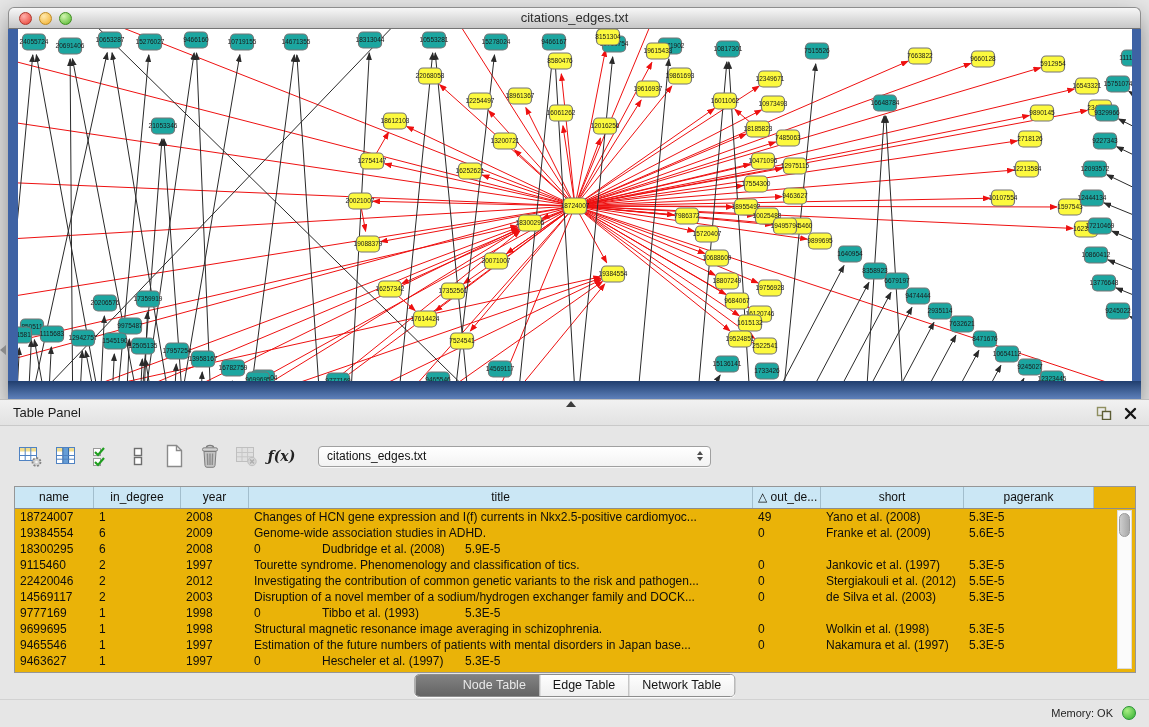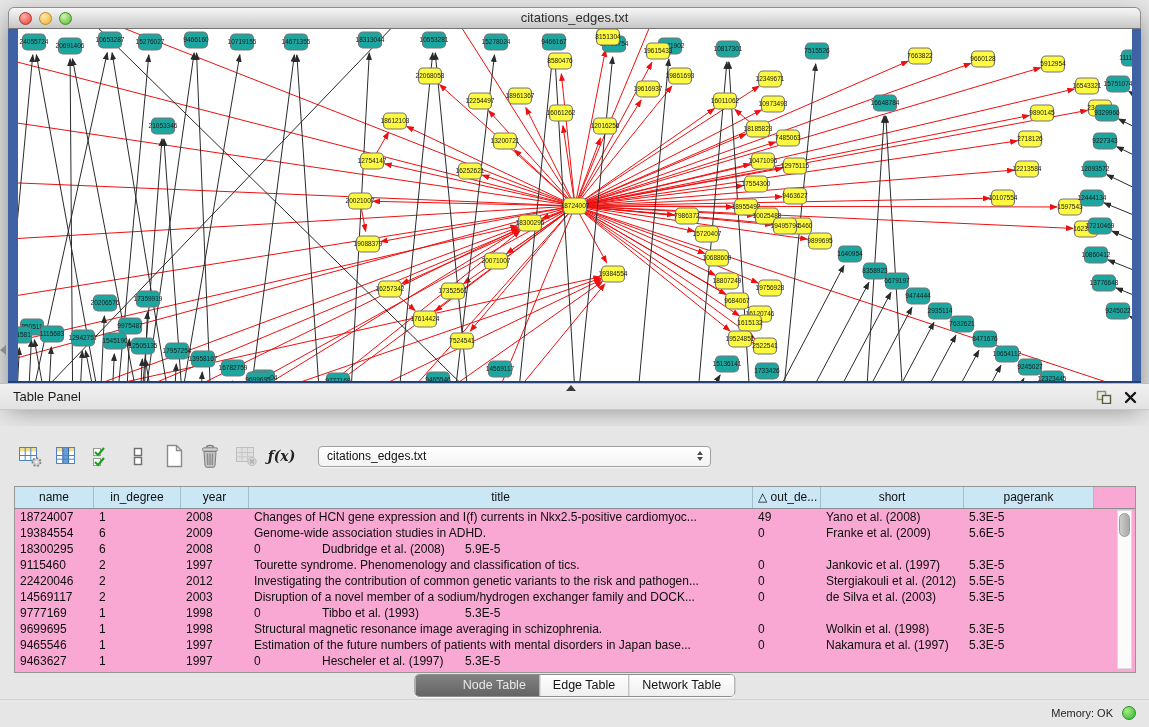--- a/index.html
+++ b/index.html
@@ -16,39 +16,39 @@
   .l-close{background:radial-gradient(circle at 35% 30%,#ffb0aa,#e83e32);border:1px solid #ad362c;}
   .l-min{background:radial-gradient(circle at 35% 30%,#ffe9ad,#f2ae2a);border:1px solid #bd8a24;}
   .l-zoom{background:radial-gradient(circle at 35% 30%,#d2f5b0,#50b62a);border:1px solid #3f8d21;}
   .frame{position:absolute;top:22px;left:0;right:0;bottom:0;background:#3e62a4;
          padding:0 0 0 10px;box-sizing:border-box;}
   .frame .bottomband{position:absolute;left:0;right:0;bottom:0;height:18px;
          background:linear-gradient(#203e6e,#5e80ba);}
   .canvas{position:relative;width:1114px;height:352px;background:#ffffff;overflow:hidden;}
   .canvas svg{position:absolute;left:0;top:0;}
   
-  .tpbar{position:absolute;left:0;top:383px;width:1149px;height:27px;box-sizing:border-box;
+  .tpbar{position:absolute;left:0;top:399px;width:1149px;height:27px;box-sizing:border-box;
          background:linear-gradient(#f1f1f1,#e2e2e2);border-top:1px solid #bdbdbd;border-bottom:1px solid #c9c9c9;}
   .tpbar .t{position:absolute;left:13px;top:5px;font-size:13px;color:#1b1b1b;}
   .tp-icons{position:absolute;right:12px;top:6px;display:flex;gap:12px;align-items:center;}
   .splithandle{position:absolute;left:566px;top:1px;width:0;height:0;
          border-left:5px solid transparent;border-right:5px solid transparent;border-bottom:6px solid #3c3c3c;}
   .leftarrow{position:absolute;left:0;top:345px;width:0;height:0;border-top:5px solid transparent;
          border-bottom:5px solid transparent;border-right:6px solid #8a8a8a;}
   .panelbody{position:absolute;left:0;top:426px;width:1149px;height:301px;background:#e6e6e6;}
   .toolbar{position:absolute;left:16px;top:13px;height:34px;display:flex;align-items:center;gap:9px;}
   .tbtn{width:27px;height:27px;display:flex;align-items:center;justify-content:center;}
   .fx{font-family:"DejaVu Serif",serif;font-style:italic;font-weight:bold;font-size:14px;color:#222;}
   .combo{margin-left:14px;width:393px;height:21px;box-sizing:border-box;border:1px solid #a0a0a0;
          border-radius:4px;background:linear-gradient(#ffffff,#f3f3f3);display:flex;align-items:center;
          font-size:12px;color:#111;padding-left:8px;position:relative;box-shadow:0 1px 0 rgba(255,255,255,.7);}
   .combo .arrows{position:absolute;right:7px;top:4px;display:flex;flex-direction:column;gap:2px;}
   .tri-up{width:0;height:0;border-left:3.5px solid transparent;border-right:3.5px solid transparent;border-bottom:4.5px solid #4c4c4c;}
   .tri-dn{width:0;height:0;border-left:3.5px solid transparent;border-right:3.5px solid transparent;border-top:4.5px solid #4c4c4c;}
-  .tablewrap{position:absolute;left:14px;top:60px;width:1122px;height:187px;background:#f9a8d4;
+  .tablewrap{position:absolute;left:14px;top:60px;width:1122px;height:187px;background:#eab308;
          border:1px solid #969696;box-sizing:border-box;overflow:hidden;}
   .thead{display:flex;height:21px;border-bottom:1px solid #8c8c8c;}
   .th{background:#cbe7f5;border-right:1px solid #a2becd;box-sizing:border-box;font-size:12px;
       line-height:20px;text-align:center;color:#101010;overflow:hidden;white-space:nowrap;flex:none;}
   .th.sorted{text-align:left;padding-left:5px;}
   .trow{display:flex;height:16px;font-size:12px;line-height:16px;color:#0d0d0d;}
   .td{box-sizing:border-box;padding-left:5px;overflow:hidden;white-space:nowrap;flex:none;}
   .c0{width:79px;} .c1{width:87px;} .c2{width:68px;} .c3{width:504px;} .c4{width:68px;} .c5{width:143px;} .c6{width:130px;}
   .vscroll{position:absolute;top:23px;right:3px;bottom:3px;width:15px;background:#fbfbfb;
          border:1px solid #dcdcdc;box-sizing:border-box;}

